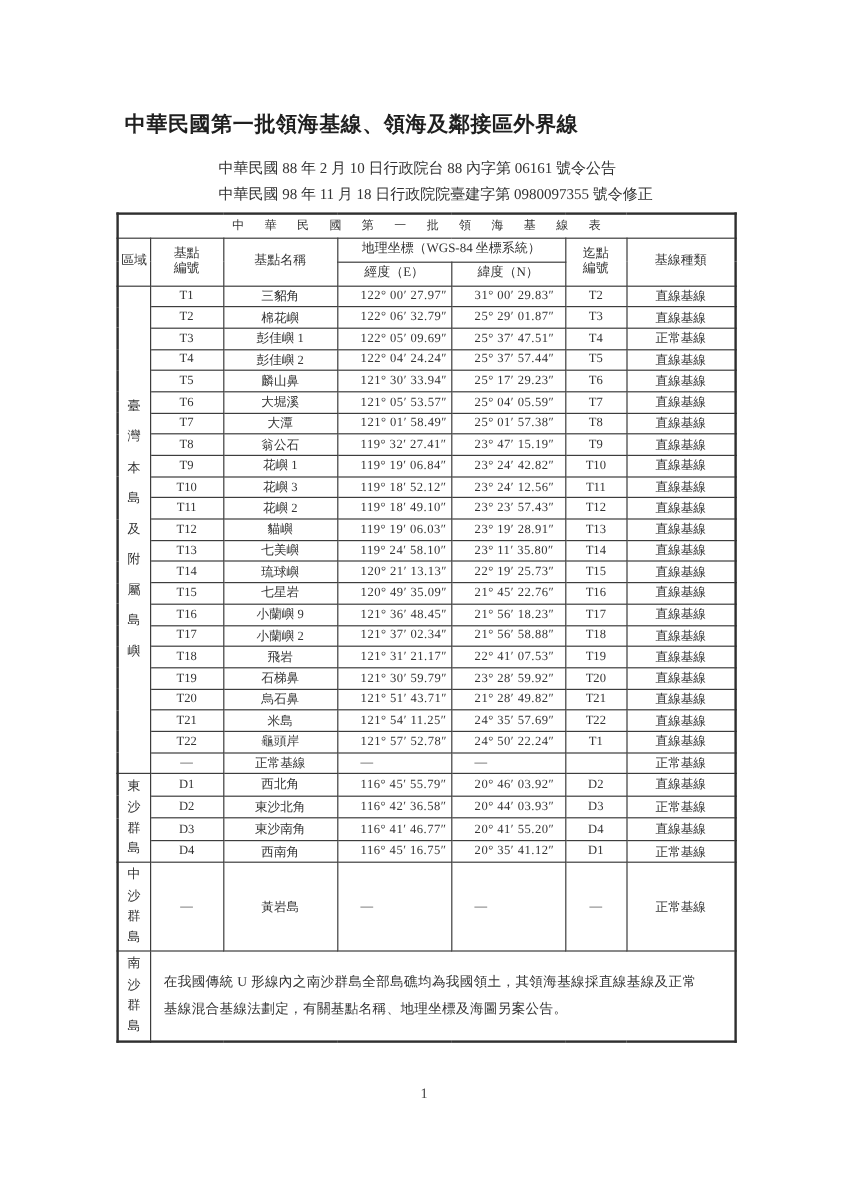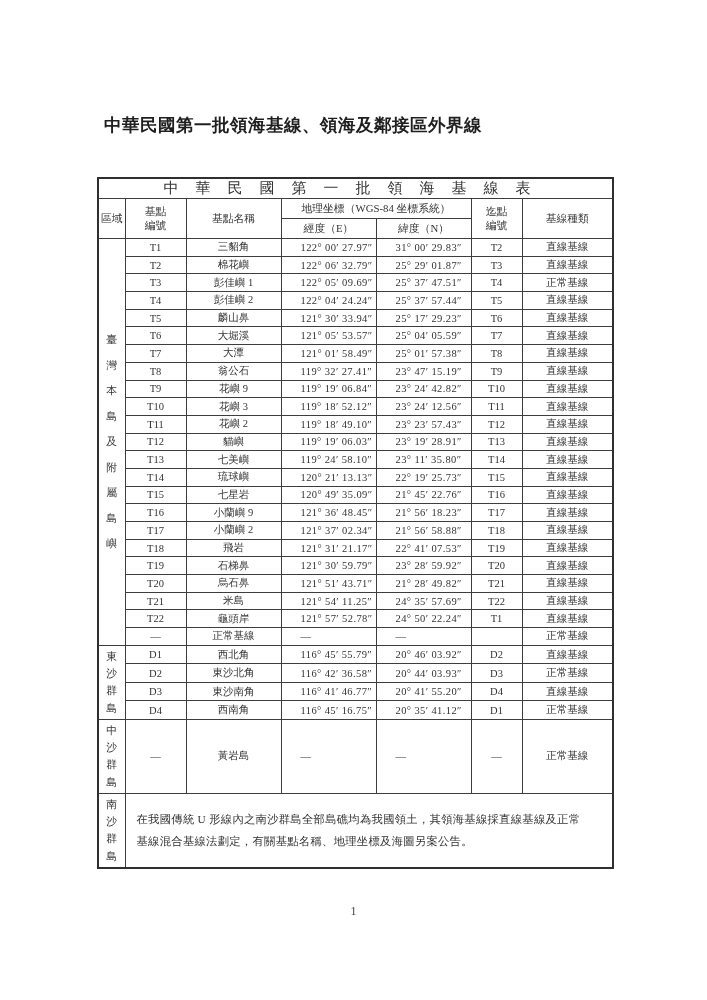--- a/index.html
+++ b/index.html
@@ -7,39 +7,38 @@
   .page {
     position:relative; width:707px; height:1000px; margin:0 auto;
     background:#ffffff; color:#2e2e2e;
     font-family:"Liberation Serif","DejaVu Serif",serif;
     overflow:hidden;
   }
   .doc-title {
     position:absolute; left:104px; top:91px;
     font-size:17.5px; font-weight:bold; letter-spacing:0.5px;
     color:#1f1f1f;
-    margin-top:22px;
   }
   .decrees {
     position:absolute; left:182px; top:129px;
     font-size:12.5px; line-height:22px; color:#333;
   }
   table.baseline-table {
     position:absolute; left:97px; top:177px; width:515px;
     border-collapse:collapse; table-layout:fixed;
     border:2px solid #2f2f2f;
   }
   .baseline-table th, .baseline-table td {
     border:1px solid #3d3d3d;
     font-weight:normal; font-size:10.5px;
     text-align:center; vertical-align:middle;
     padding:0; color:#333; overflow:hidden;
   }
   tr.caption-row th {
-    height:20px; font-size:15px; letter-spacing:17px; 
+    height:20px; font-size:10px; letter-spacing:17px; 
   }
   tr.header-row th { height:20px; font-size:10.8px; white-space:pre-line; line-height:1.25; }
   tbody tr { height:17.7px; }
   tbody tr.tall { height:72px; }
   td.region {
     white-space:pre-line; font-size:10.8px; line-height:1.6;
     vertical-align:middle; padding:2px 0;
   }
   td.region.spread { line-height:2.36; }
   td.c-lon, td.c-lat { text-align:left; padding-left:19px; letter-spacing:0.4px; }
@@ -52,20 +51,24 @@
     text-align:center; font-size:12px; color:#444;
   }
 </style>
 </head>
 <body>
 
 <div class="page">
 
   <div class="doc-title">中華民國第一批領海基線、領海及鄰接區外界線</div>
 
+  <div class="decrees">
+    <div>中華民國 88 年 2 月 10 日行政院台 88 內字第 06161 號令公告</div>
+    <div>中華民國 98 年 11 月 18 日行政院院臺建字第 0980097355 號令修正</div>
+  </div>
 
   <table class="baseline-table">
     <colgroup>
       <col style="width:27px">
         <col style="width:61px">
         <col style="width:95px">
       <col style="width:95px">
         <col style="width:95px">
         <col style="width:51px">
       <col style="width:91px">
@@ -158,21 +161,21 @@
         <tr>
           <td class="c-no">T8</td>
           <td class="c-name">翁公石</td>
           <td class="c-lon">119° 32′ 27.41″</td>
           <td class="c-lat">23° 47′ 15.19″</td>
           <td class="c-to">T9</td>
           <td class="c-type">直線基線</td>
         </tr>
         <tr>
           <td class="c-no">T9</td>
-          <td class="c-name">花嶼 9</td>
+          <td class="c-name">花嶼 1</td>
           <td class="c-lon">119° 19′ 06.84″</td>
           <td class="c-lat">23° 24′ 42.82″</td>
           <td class="c-to">T10</td>
           <td class="c-type">直線基線</td>
         </tr>
         <tr>
           <td class="c-no">T10</td>
           <td class="c-name">花嶼 3</td>
           <td class="c-lon">119° 18′ 52.12″</td>
           <td class="c-lat">23° 24′ 12.56″</td>

